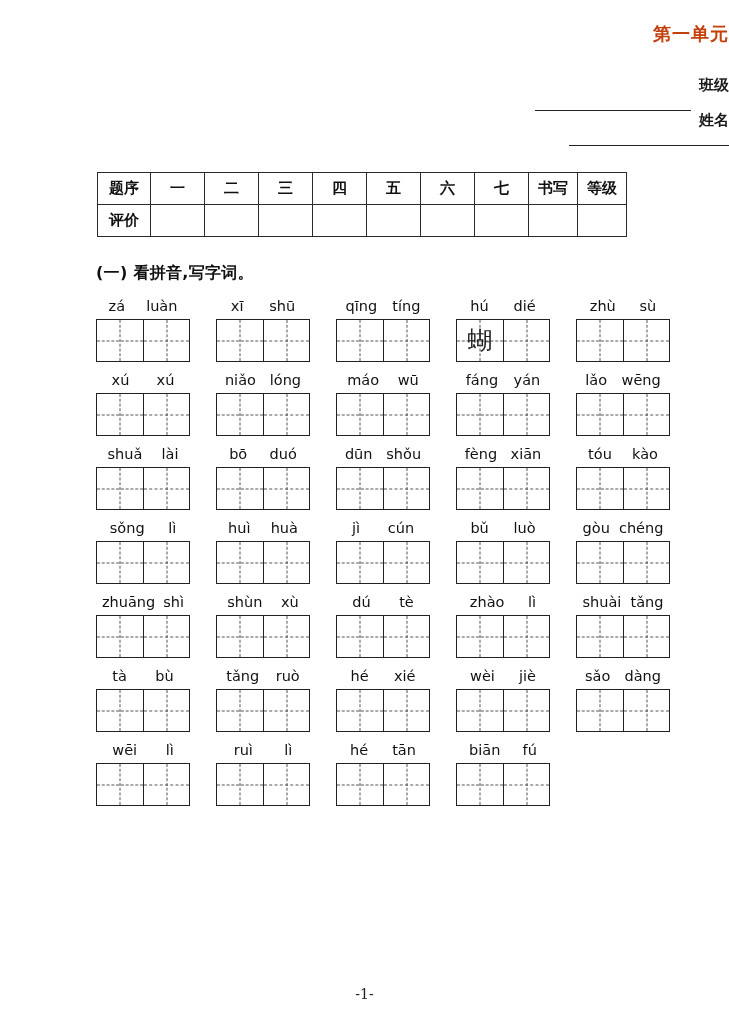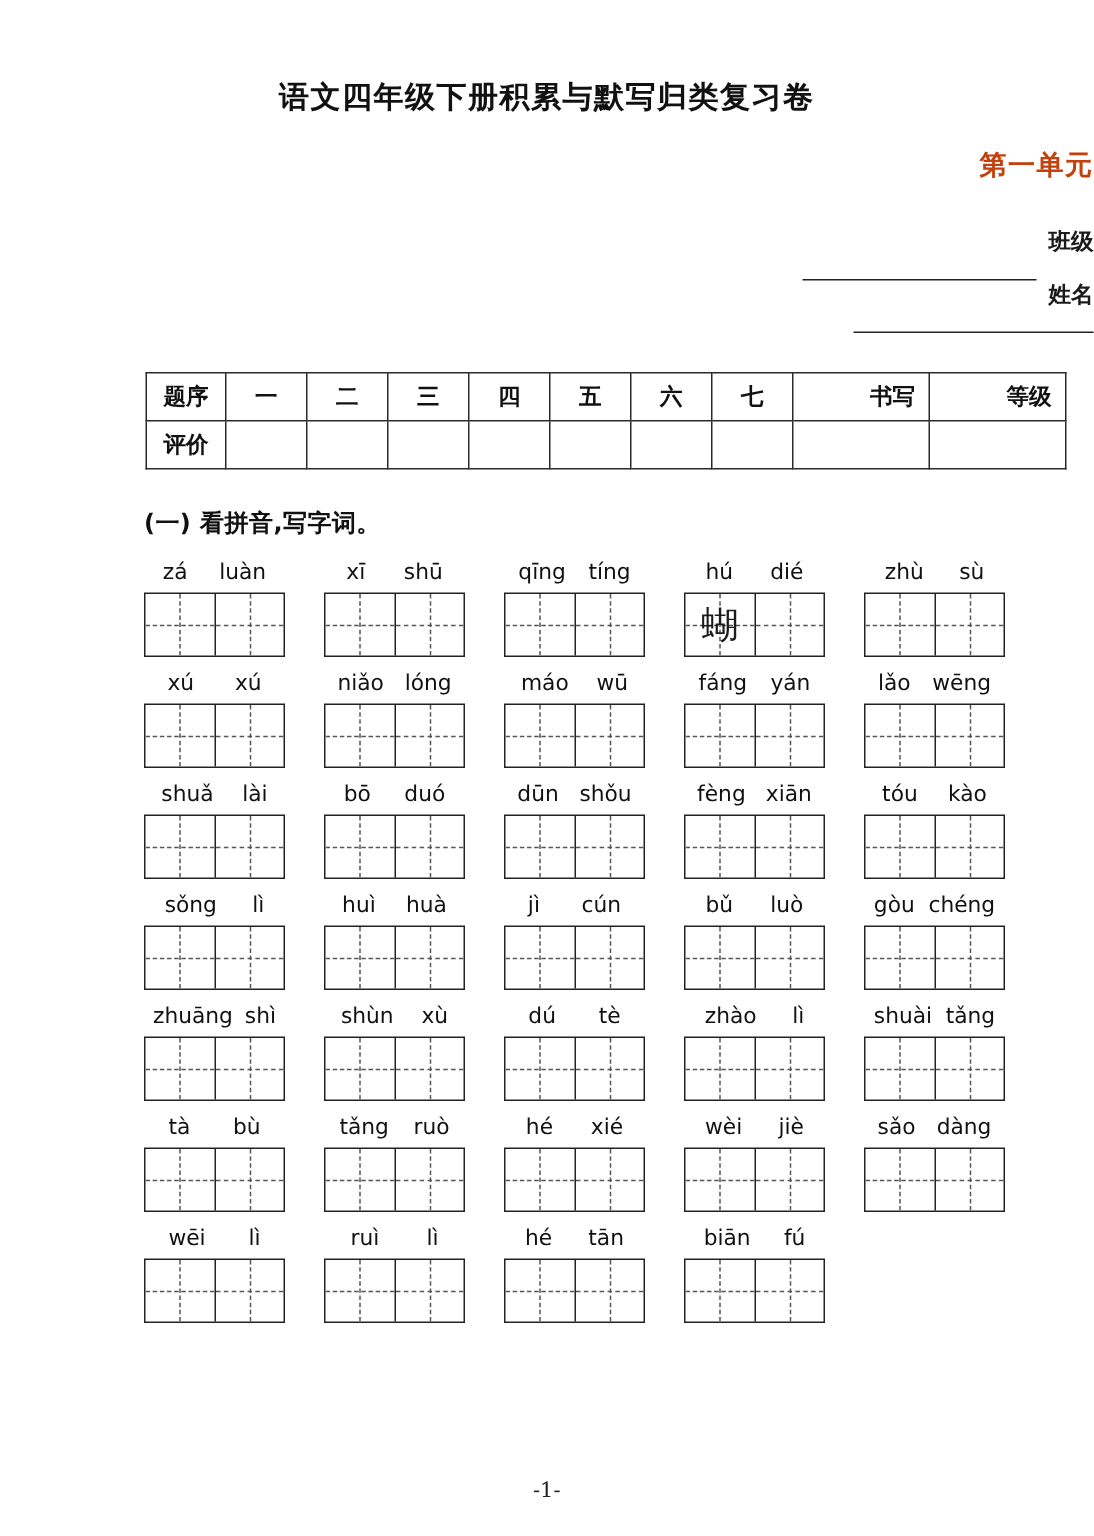--- a/index.html
+++ b/index.html
@@ -86,21 +86,21 @@
     text-align: center;
     vertical-align: middle;
     font-family: "DejaVu Sans", "Liberation Sans", sans-serif;
     font-size: 15px;
     font-weight: bold;
     color: #111;
     padding: 0;
   }
   table.score td.head-label { width: 52px; }
   table.score td.num        { width: 53px; }
-  table.score td.wide       { width: 48px; padding-left: 42px; }
+  table.score td.wide       { width: 48px; }
 
   
   .section-heading {
     margin: 26px 16px 0 0;
     padding-left: 96px;
     font-size: 16px;
     font-weight: bold;
     font-family: "DejaVu Sans", "Liberation Sans", sans-serif;
     color: #111;
     letter-spacing: 0.3px;
@@ -196,21 +196,20 @@
     font-family: "DejaVu Serif", "Liberation Serif", serif;
     font-size: 14px;
     color: #222;
   }
 </style>
 </head>
 <body>
 
 <div class="page">
 
-  <h1 class="title">语文四年级下册积累与默写归类复习卷</h1>
   <h2 class="subtitle">第一单元</h2>
 
   <div class="idline">
     <span class="lbl">班级</span>
     <span class="rule rule-class"></span>
     <span class="lbl">姓名</span>
     <span class="rule rule-name"></span>
   </div>
 
   <div class="score-table-wrap">

